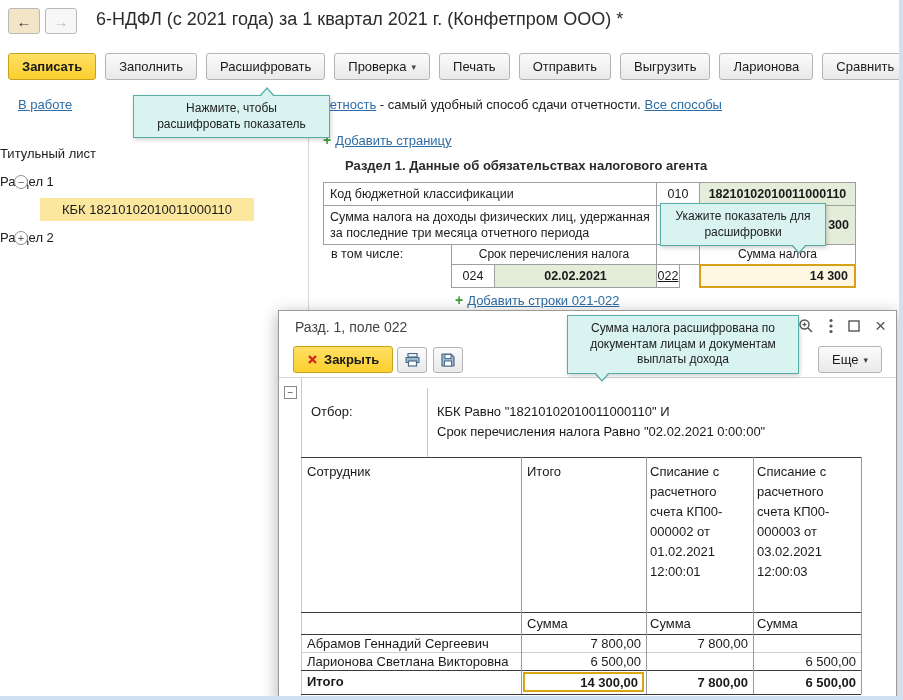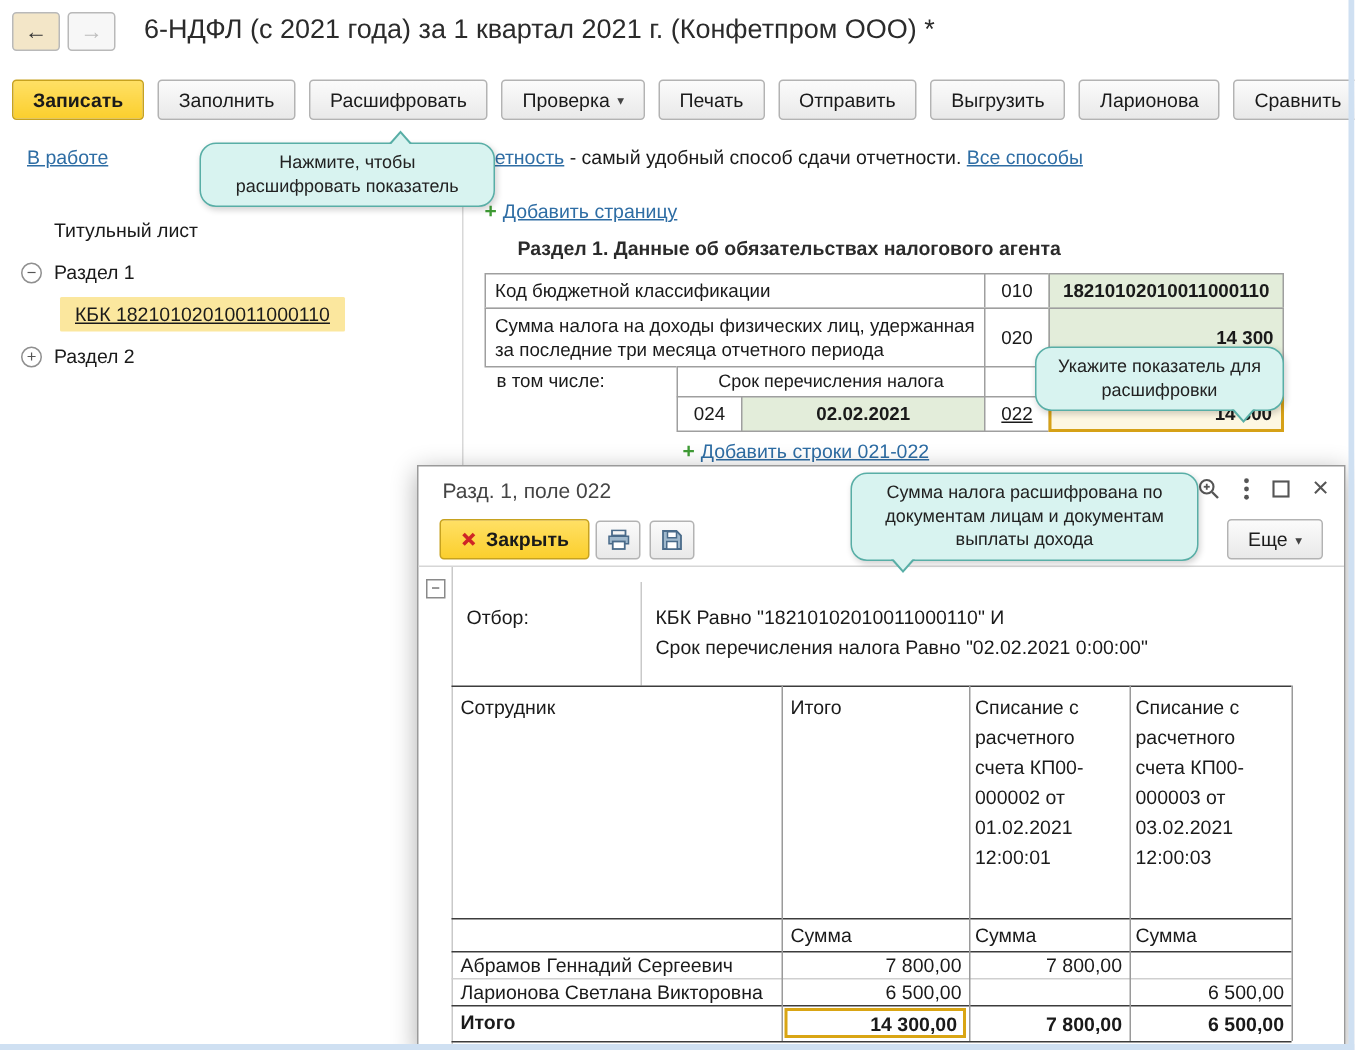--- a/index.html
+++ b/index.html
@@ -15,37 +15,37 @@
   .nav-fwd{background:#f7f7f7;color:#bdbdbd;}
   .page-title{position:absolute;left:96px;top:9px;font-size:18px;color:#2b2b2b;white-space:nowrap;}
   
   .toolbar{position:absolute;top:53px;left:8px;right:10px;display:flex;gap:9px;}
   .btn{height:27px;padding:0 13px;background:linear-gradient(#fbfbfb,#e9e9e9);
        border:1px solid #b3b3b3;border-radius:3px;font-size:13px;display:inline-flex;
        align-items:center;white-space:nowrap;cursor:pointer;font-family:inherit;color:#1a1a1a;}
   .btn-yellow{background:linear-gradient(#ffe065,#fbcf2d);border-color:#c7a21f;font-weight:bold;}
   .icon-btn{width:30px;height:26px;padding:0;justify-content:center;}
   
-  .callout{position:absolute;background:#d8f3f0;border:1px solid #58aea6;border-radius:11px;
+  .callout{position:absolute;background:#d8f3f0;border:1px solid #58aea6;border-radius:0;
            padding:5px 9px;text-align:center;font-size:12px;color:#222;line-height:1.3;
            box-shadow:1px 2px 4px rgba(0,0,0,.18);z-index:30;}
   .tail-up{position:absolute;top:-9px;width:0;height:0;border-left:8px solid transparent;
            border-right:8px solid transparent;border-bottom:9px solid #58aea6;}
   .tail-up::after{content:"";position:absolute;left:-7px;top:2px;border-left:7px solid transparent;
            border-right:7px solid transparent;border-bottom:8px solid #d8f3f0;}
   .tail-down{position:absolute;bottom:-9px;width:0;height:0;border-left:8px solid transparent;
            border-right:8px solid transparent;border-top:9px solid #58aea6;}
   .tail-down::after{content:"";position:absolute;left:-7px;top:-10px;border-left:7px solid transparent;
            border-right:7px solid transparent;border-top:8px solid #d8f3f0;}
   
   .sidebar{position:absolute;left:0;top:128px;width:308px;bottom:0;padding-top:12px;box-sizing:border-box;}
-  .tree-item{position:relative;height:28px;line-height:28px;padding-left:36px;cursor:pointer;white-space:nowrap;}
+  .tree-item{position:relative;height:28px;line-height:28px;cursor:pointer;white-space:nowrap;}
   .tree-item .exp{position:absolute;left:14px;top:7px;width:14px;height:14px;border:1px solid #8f8f8f;
            border-radius:50%;font-size:11px;line-height:12px;text-align:center;color:#555;background:#fff;box-sizing:border-box;}
-  .hl{background:#fbe79e;padding:4px 10px;border-radius:1px;text-decoration:underline;}
+  .hl{background:#fbe79e;padding:4px 22px;border-radius:1px;}
   .side-sep{position:absolute;left:308px;top:128px;bottom:0;width:1px;background:#d8d8d8;}
   
   .main{position:absolute;left:309px;top:126px;right:0;bottom:0;}
   .section-title{position:absolute;left:36px;top:32px;font-weight:bold;color:#2b2b2b;}
   .form-table{position:absolute;left:14px;top:56px;width:533px;height:110px;}
   .fcell{position:absolute;box-sizing:border-box;border:1px solid #9f9f9f;background:#fff;
          display:flex;align-items:center;padding:0 6px;font-size:12.5px;line-height:1.3;}
   .c{justify-content:center;padding:0;}
   .r{justify-content:flex-end;}
   .b{font-weight:bold;}
@@ -154,35 +154,35 @@
     <div class="fcell c" style="left:333px;top:23px;width:44px;height:40px;">020</div>
     <div class="fcell r b green" style="left:376px;top:23px;width:157px;height:40px;">14 300</div>
 
     <div class="fcell nob" style="left:2px;top:62px;width:124px;height:21px;">в том числе:</div>
     <div class="fcell c" style="left:128px;top:62px;width:206px;height:21px;font-size:12px;">Срок перечисления налога</div>
     <div class="fcell" style="left:333px;top:62px;width:44px;height:21px;"></div>
     <div class="fcell c" style="left:376px;top:62px;width:157px;height:21px;font-size:12px;">Сумма налога</div>
 
     <div class="fcell c" style="left:128px;top:82px;width:44px;height:24px;">024</div>
     <div class="fcell c b green" style="left:171px;top:82px;width:163px;height:24px;">02.02.2021</div>
-    <div class="fcell c" style="left:333px;top:82px;width:44px;height:24px;text-decoration:underline;">022</div>
+    <div class="fcell c" style="left:333px;top:82px;width:24px;height:24px;text-decoration:underline;">022</div>
     <div class="fcell r b sel" style="left:376px;top:82px;width:157px;height:24px;">14 300</div>
   </div>
 
   <div class="abs" style="left:146px;top:166px;">
     <span class="plus">+</span><a class="link">Добавить строки 021-022</a>
   </div>
 </div>
 
 <div class="callout" style="left:133px;top:95px;width:177px;">
   <span class="tail-up" style="left:64%;"></span>
   <span>Нажмите, чтобы расшифровать показатель</span>
 </div>
 
-<div class="callout" style="left:690px;top:203px;width:146px;z-index:6;margin-top:28px;">
+<div class="callout" style="left:660px;top:203px;width:146px;z-index:6;">
   <span class="tail-down" style="right:18px;"></span>
   <span>Укажите показатель для расшифровки</span>
 </div>
 
 <div class="modal">
   <div class="modal-title">Разд. 1, поле 022</div>
   <div class="modal-icons">
     <span class="mi">
       <svg width="16" height="16" viewBox="0 0 16 16">
           <circle cx="6.5" cy="6.5" r="4.5" fill="none" stroke="#555" stroke-width="1.4"></circle>

